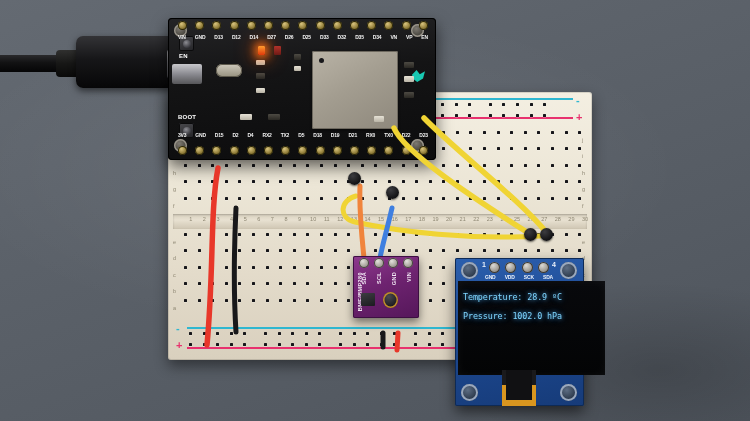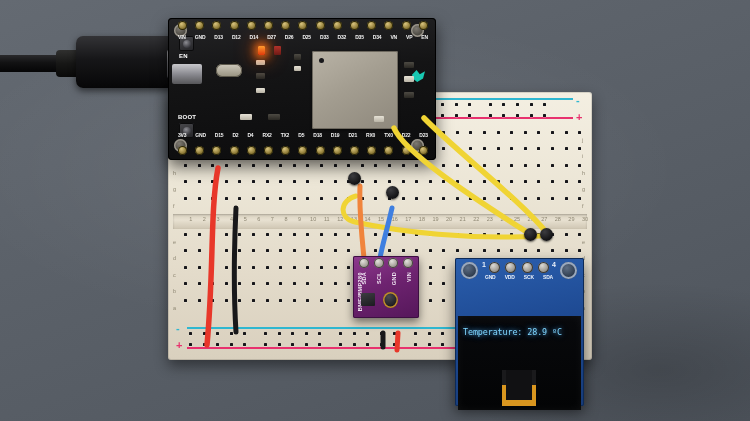--- a/index.html
+++ b/index.html
@@ -113,23 +113,23 @@
     box-shadow:inset 0 0 0 2px #9aa8bd;}
   #oled-pads{position:absolute;left:34px;top:4px;width:60px;height:11px;display:flex;
     justify-content:space-between;}
   #oled-pads .pad{width:11px;height:11px;border-radius:50%;
     background:radial-gradient(circle at 38% 32%,#dcdad5,#a09c94 55%,#615e58);
     box-shadow:inset 0 0 0 1px #3a3834;}
   #oled-pin-labels{position:absolute;left:30px;top:16px;width:68px;display:flex;
     justify-content:space-between;}
   #oled-pin-labels span{font-size:5px;color:#eaf0fa;font-weight:bold;letter-spacing:-.2px;}
   .oled-num{position:absolute;font-size:7px;color:#eaf0fa;font-weight:bold;}
-  #oled-glass{position:absolute;left:3px;top:23px;width:123px;height:94px;
+  #oled-glass{position:absolute;left:3px;top:23px;width:147px;height:94px;
     background:linear-gradient(180deg,#08090c,#030405);
-    box-shadow:inset 0 0 10px rgba(255,255,255,.05);margin-top:35px;}
+    box-shadow:inset 0 0 10px rgba(255,255,255,.05);}
   #oled-screen{position:absolute;left:5px;top:7px;width:113px;height:62px;}
   .oled-line{color:#7fd6ff;font-family:"DejaVu Sans Mono",monospace;font-size:8.4px;
     line-height:19px;white-space:pre;letter-spacing:-.1px;
     text-shadow:0 0 4px rgba(90,190,255,.85),0 0 9px rgba(60,150,255,.45);}
   #oled-ribbon{position:absolute;left:47px;top:112px;width:34px;height:36px;
     background:linear-gradient(180deg,#1a1a1c 0 42%,#d9961f 42% 100%);}
   #oled-ribbon::after{content:"";position:absolute;left:4px;top:0;width:26px;height:30px;
     background:#111113;}
 
   
@@ -825,17 +825,18 @@
     <div id="oled-pin-labels">
       <span>GND</span>
       <span>VDD</span>
       <span>SCK</span>
       <span>SDA</span>
     </div>
 
     <div id="oled-glass">
       <div id="oled-screen">
         <div class="oled-line">Temperature: 28.9 ºC</div>
+        <div class="oled-line">Pressure: 1002.0 hPa</div>
       </div>
     </div>
     <div id="oled-ribbon"></div>
   </div>
 </div>
 
 </body></html>

